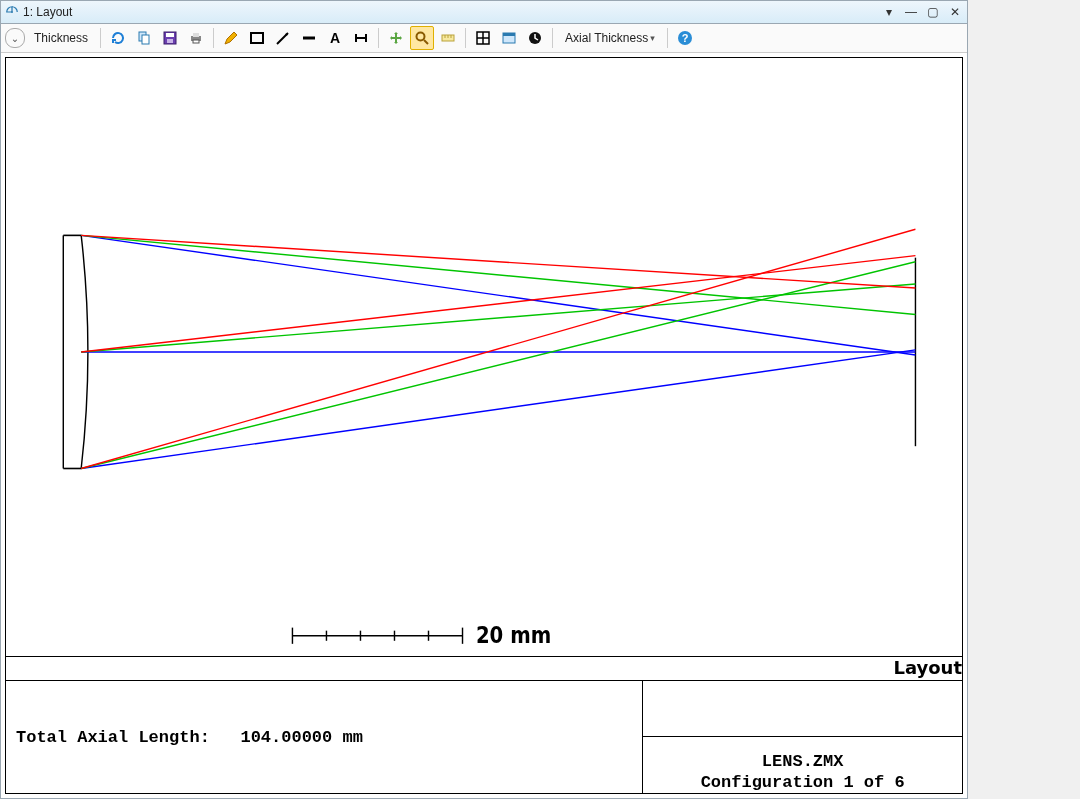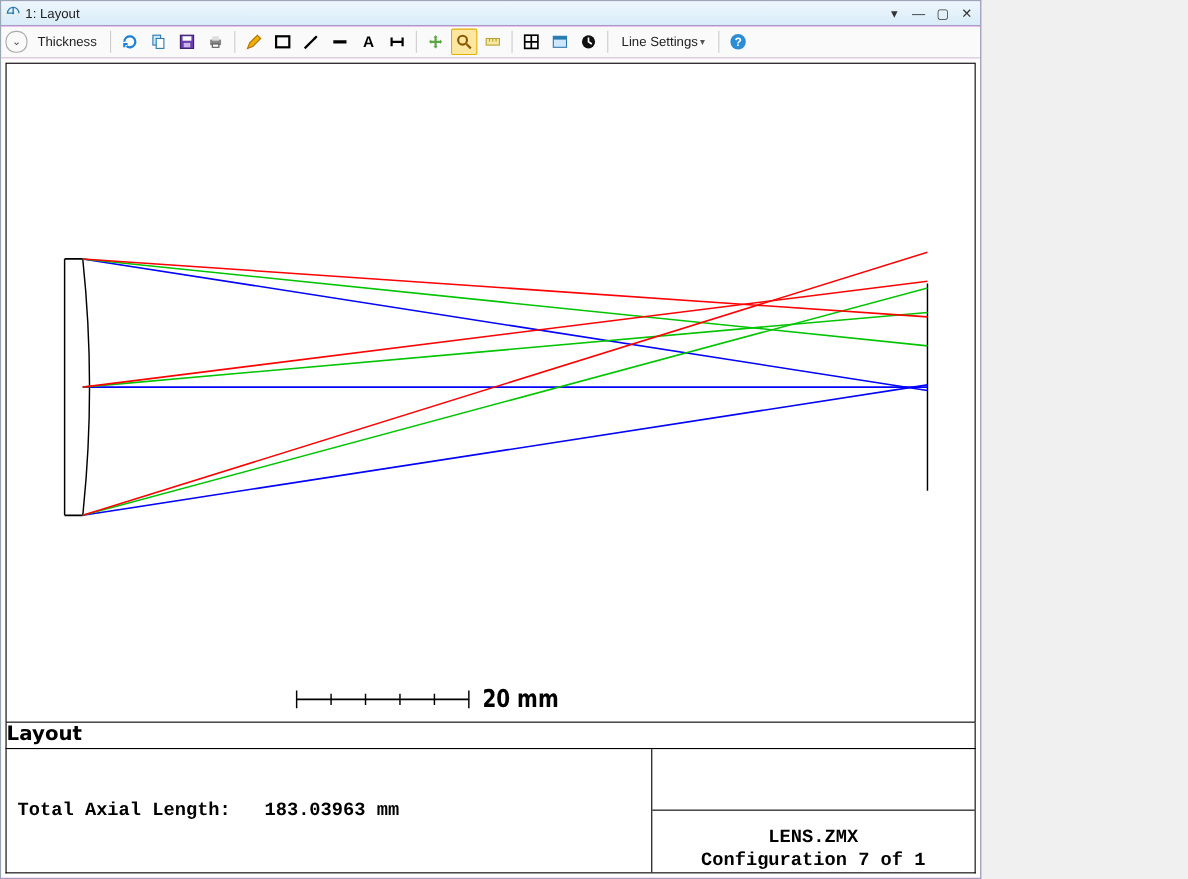--- a/index.html
+++ b/index.html
@@ -6,23 +6,23 @@
     margin: 0;
     padding: 0;
     width: 1080px;
     height: 799px;
     font-family: "Segoe UI", Tahoma, sans-serif;
     font-size: 12px;
     background: #f0f0f0;
     overflow: hidden;
   }
   .window {
-    width: 892px;
+    width: 968px;
     height: 799px;
-    background: #d946ef;
+    background: #22c55e;
     display: flex;
     flex-direction: column;
     box-sizing: border-box;
     border: 1px solid #9aa7b2;
   }
   .titlebar {
     height: 22px;
     background: linear-gradient(#eef6fc, #d8ecf8);
     border-bottom: 1px solid #9aa7b2;
     display: flex;
@@ -114,21 +114,21 @@
     position: relative;
     overflow: hidden;
   }
   .plot-area svg {
     width: 100%; height: 100%;
   }
   .caption-bar {
     border-left: 1px solid #000;
     border-right: 1px solid #000;
     border-bottom: 1px solid #000;
-    text-align: left;
+    text-align: right;
     font-family: "DejaVu Sans", "Segoe UI", sans-serif;
     font-size: 18px;
     padding: 0px 0 2px 0;
   }
   .info-grid {
     display: grid;
     grid-template-columns: 2fr 1fr;
     grid-template-rows: 1fr 1fr;
     border-left: 1px solid #000;
     border-right: 1px solid #000;
@@ -282,21 +282,21 @@
         </svg>
     </span>
     <span class="tbtn">
       <svg viewBox="0 0 16 16">
           <circle cx="8" cy="8" r="6" fill="#111"></circle>
           <path d="M8 4v4l3 2" stroke="#fff" stroke-width="1.5" fill="none"></path>
         </svg>
     </span>
     <span class="sep"></span>
     <span class="tbtn text" style="width:auto">
-      <span>Line Settings</span>
+      <span>Axial Thickness</span>
       <span class="dd-caret">▾</span>
     </span>
     <span class="sep"></span>
     <span class="tbtn">
       <svg viewBox="0 0 16 16">
           <circle cx="8" cy="8" r="7" fill="#2a8dd6"></circle>
           <text x="8" y="12" font-size="11" font-weight="bold" fill="#fff" text-anchor="middle">?</text>
         </svg>
     </span>
   </div>
@@ -344,22 +344,22 @@
           <line x1="434" y1="565" x2="434" y2="575"></line>
           <line x1="472" y1="565" x2="472" y2="575"></line>
         </g>
         <text x="525" y="577" font-family="DejaVu Sans, Segoe UI, sans-serif" font-size="22" fill="#000">20 mm</text>
       </svg>
     </div>
 
     <div class="caption-bar">Layout</div>
 
     <div class="info-grid">
-      <div class="info-left">Total Axial Length:   183.03963 mm</div>
+      <div class="info-left">Total Axial Length:   104.00000 mm</div>
       <div class="info-tr"></div>
       <div class="info-br">
         <div>LENS.ZMX</div>
-        <div>Configuration 7 of 1</div>
+        <div>Configuration 1 of 6</div>
       </div>
     </div>
   </div>
 
 </div>
 
 </body></html>

